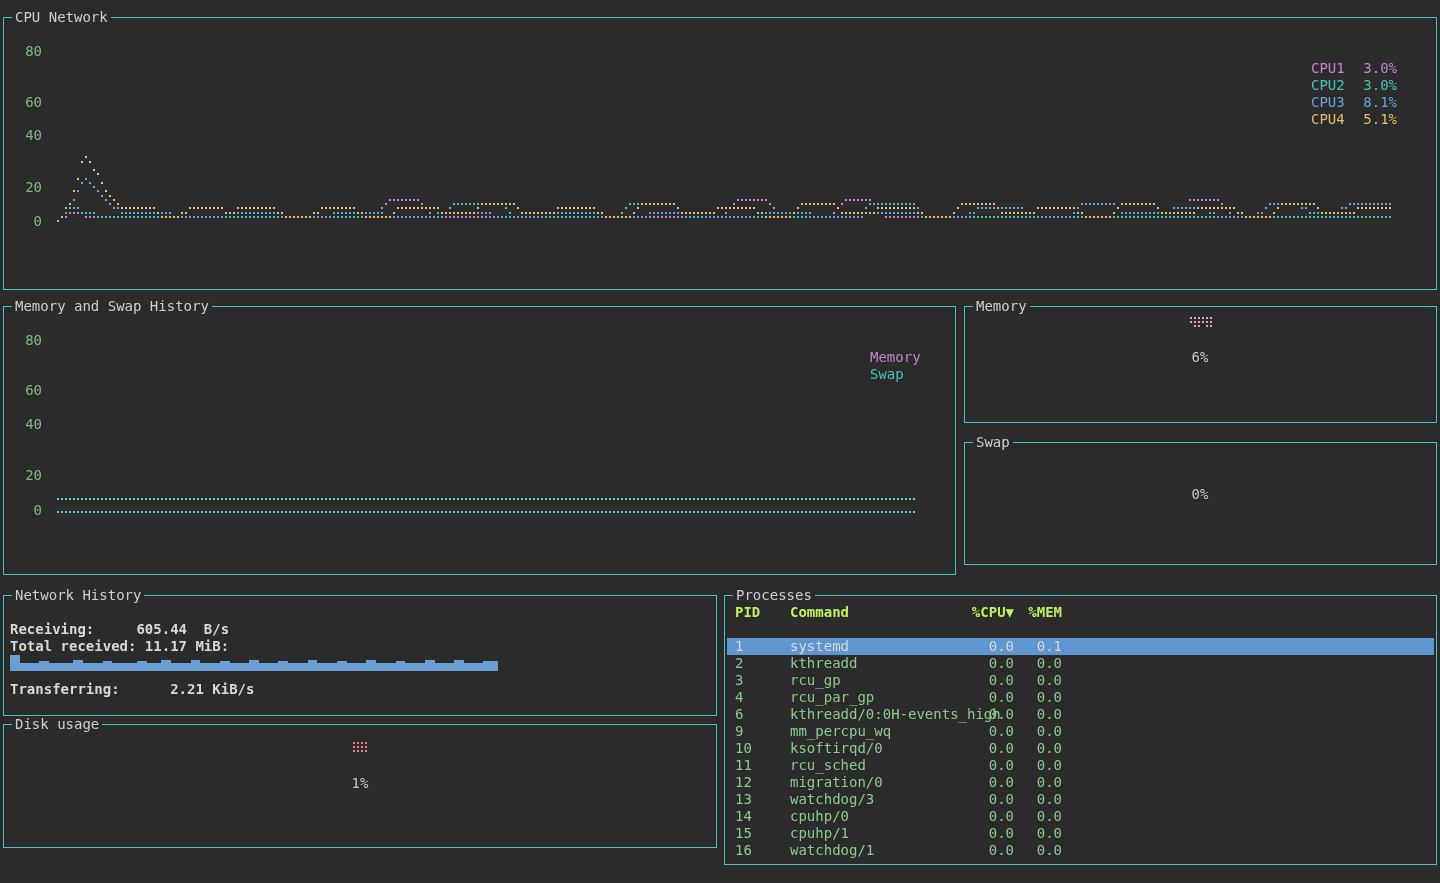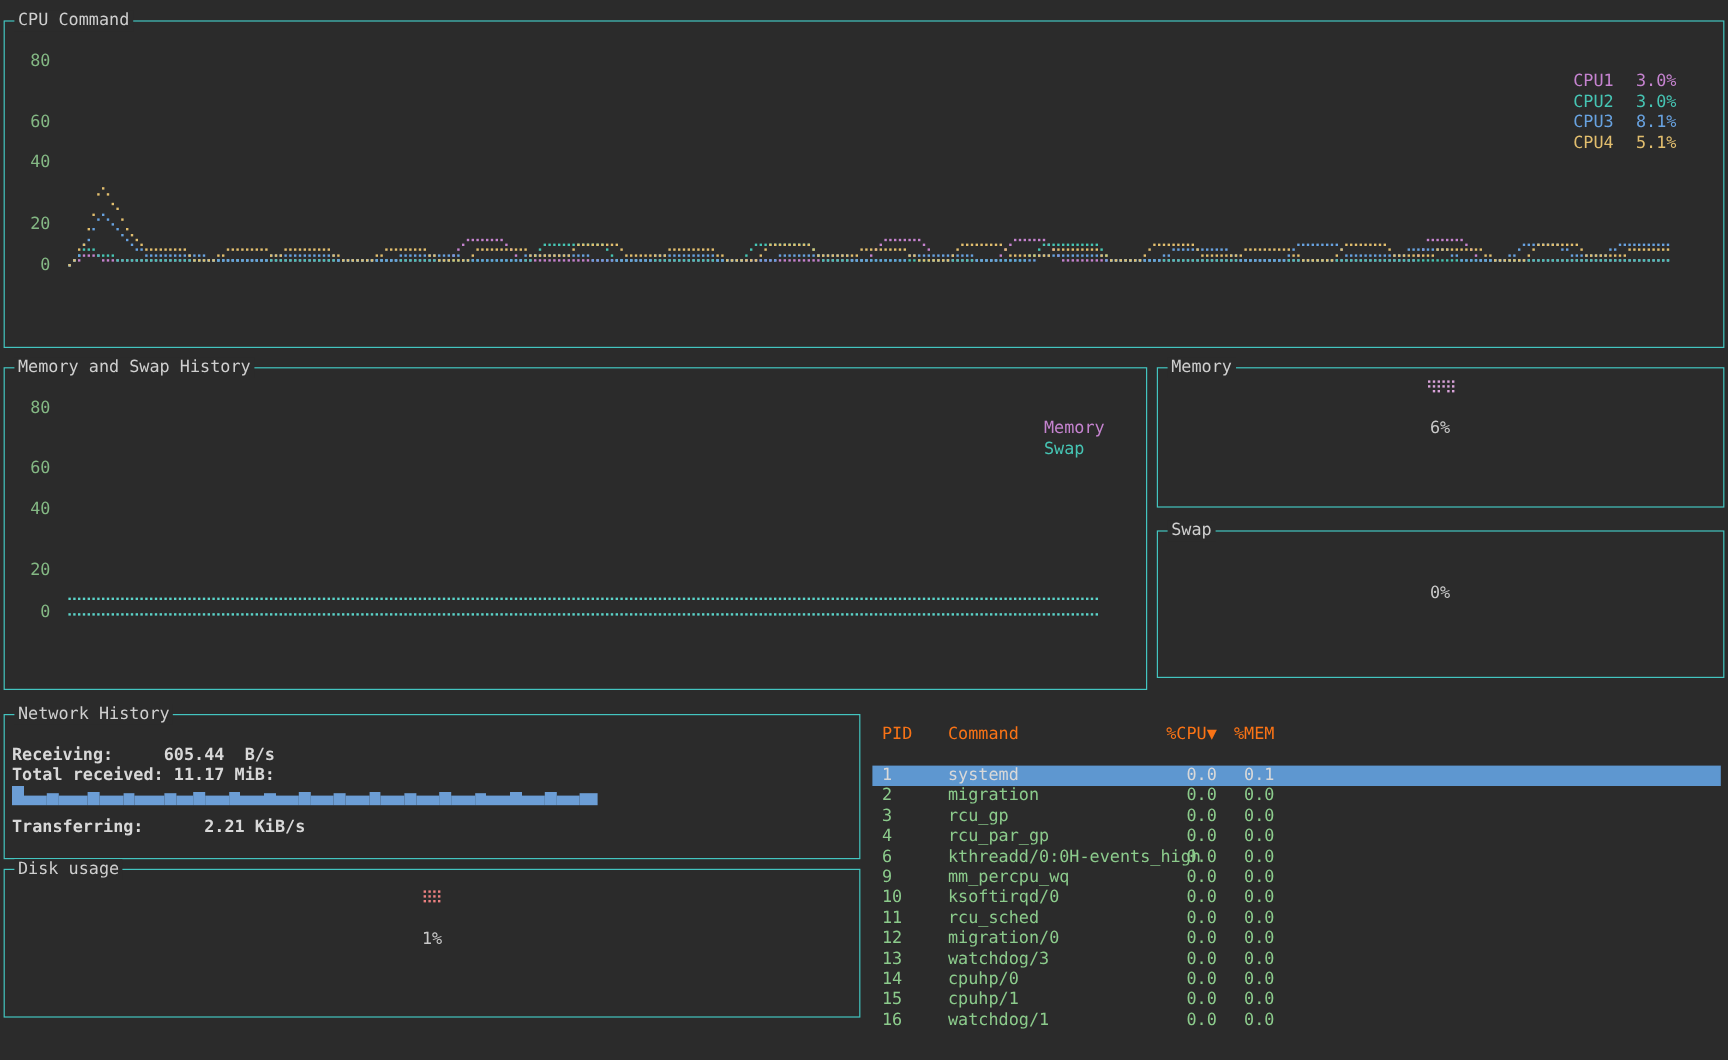--- a/index.html
+++ b/index.html
@@ -26,21 +26,21 @@
   .cpu{left:227px;width:60px;text-align:right;}
   .mem{left:287px;width:48px;text-align:right;}
   .layer{position:absolute;left:0;top:0;width:100%;height:100%;pointer-events:none;}
 </style>
 </head>
 <body>
 
 <div id="screen">
 
   <div class="panel" style="left:3px;top:17px;width:1434px;height:273px;">
-    <span class="panel-title">CPU Command</span>
+    <span class="panel-title">CPU Network</span>
   </div>
 
   <div class="panel" style="left:3px;top:306px;width:953px;height:269px;">
     <span class="panel-title">Memory and Swap History</span>
   </div>
 
   <div class="panel" style="left:964px;top:306px;width:473px;height:117px;">
     <span class="panel-title">Memory</span>
   </div>
   <div class="gauge-label" style="left:1170px;top:349px;">6%</div>
@@ -55,21 +55,24 @@
   </div>
   <div class="netline" style="top:621px;">Receiving:     605.44  B/s</div>
   <div class="netline" style="top:638px;">Total received: 11.17 MiB:</div>
   <div class="netline" style="top:681px;">Transferring:      2.21 KiB/s</div>
 
   <div class="panel" style="left:3px;top:724px;width:714px;height:124px;">
     <span class="panel-title">Disk usage</span>
   </div>
   <div class="gauge-label" style="left:330px;top:775px;">1%</div>
 
-  <div class="prow" style="top: 604px; font-weight: normal; color: #f97316;">
+  <div class="panel" style="left:724px;top:595px;width:713px;height:270px;">
+    <span class="panel-title">Processes</span>
+  </div>
+  <div class="prow" style="top: 604px; font-weight: bold; color: #bef264;">
     <span class="pid">PID</span>
     <span class="cmd">Command</span>
     <span class="cpu">%CPU▼</span>
     <span class="mem">%MEM</span>
   </div>
 
   <div class="layer" id="render-layer">
       <div class="tick" style="left: 18px; top: 43px;">80</div>
       <div class="tick" style="left: 18px; top: 94px;">60</div>
       <div class="tick" style="left: 18px; top: 127px;">40</div>
@@ -1926,21 +1929,21 @@
       <div class="dot" style="left: 361px; top: 750px; background: rgb(236, 129, 129);"></div>
       <div class="dot" style="left: 365px; top: 750px; background: rgb(236, 129, 129);"></div>
       <div class="prow" style="top: 638px; background: rgb(94, 151, 208); color: rgb(217, 217, 217);">
         <span class="pid">1</span>
         <span class="cmd">systemd</span>
         <span class="cpu">0.0</span>
         <span class="mem">0.1</span>
       </div>
       <div class="prow" style="top: 655px; color: rgb(140, 203, 140);">
         <span class="pid">2</span>
-        <span class="cmd">migration</span>
+        <span class="cmd">kthreadd</span>
         <span class="cpu">0.0</span>
         <span class="mem">0.0</span>
       </div>
       <div class="prow" style="top: 672px; color: rgb(140, 203, 140);">
         <span class="pid">3</span>
         <span class="cmd">rcu_gp</span>
         <span class="cpu">0.0</span>
         <span class="mem">0.0</span>
       </div>
       <div class="prow" style="top: 689px; color: rgb(140, 203, 140);">

